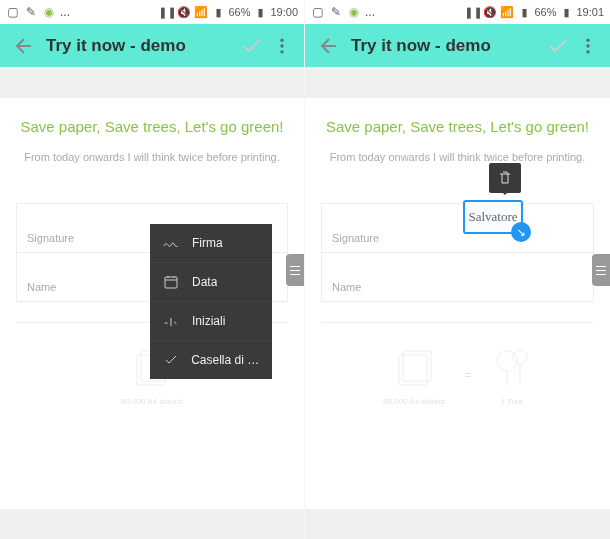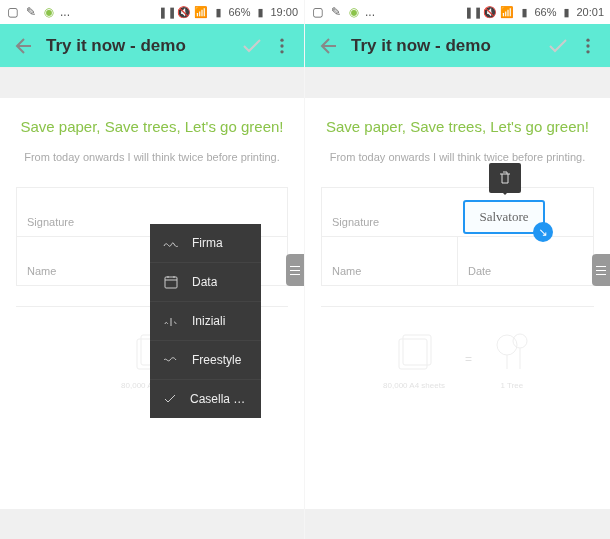--- a/index.html
+++ b/index.html
@@ -16,48 +16,48 @@
   .header { height: 44px; background: #5eead4; display: flex; align-items: center; padding: 0 12px; border-bottom: 1px solid #eee; }
   .header-back { width: 24px; height: 24px; color: #888; }
   .header-title { flex: 1; font-size: 17px; font-weight: 600; color: #333; margin-left: 10px; }
   .header-check { width: 24px; height: 24px; color: #ccc; margin-right: 8px; }
   .header-more { width: 20px; height: 20px; color: #666; }
   
   .gray-strip { height: 30px; background: #f0f0f0; }
   
   .content { flex: 1; padding: 20px 16px 8px; position: relative; }
   .tagline { color: #8BC34A; font-size: 15px; text-align: center; margin-bottom: 16px; font-weight: 400; }
-  .subtitle { color: #aaa; font-size: 11px; text-align: center; margin-bottom: 24px; }
+  .subtitle { color: #aaa; font-size: 11px; text-align: center; margin-bottom: 40px; }
   
   .form-box { border: 1px solid #eee; background: #fff; position: relative; margin-top: 12px; }
   .form-row { display: flex; }
   .form-cell { flex: 1; padding: 28px 10px 8px; border-bottom: 1px solid #eee; position: relative; }
   .form-cell + .form-cell { border-left: 1px solid #eee; }
   .form-label { font-size: 11px; color: #aaa; }
   .form-row:last-child .form-cell { border-bottom: none; }
   
   .side-tab { position: absolute; right: 0; top: 254px; width: 18px; height: 32px; background: #999; border-radius: 4px 0 0 4px; display: flex; flex-direction: column; justify-content: center; align-items: center; gap: 3px; }
   .side-tab span { width: 10px; height: 1px; background: #fff; }
   
   .divider { height: 1px; background: #eee; margin: 20px 0; }
   
   .eco-row { display: flex; align-items: center; justify-content: center; gap: 20px; opacity: 0.25; }
   .eco-item { text-align: center; }
   .eco-caption { font-size: 8px; color: #888; margin-top: 4px; }
   .eco-eq { font-size: 12px; color: #888; }
   
   .footer-strip { height: 30px; background: #f0f0f0; }
   
-  .popup-menu { position: absolute; left: 150px; top: 224px; width: 111px; background: #3a3a3a; color: #fff; z-index: 10; }
+  .popup-menu { position: absolute; left: 150px; top: 224px; width: 122px; background: #3a3a3a; color: #fff; z-index: 10; }
   .popup-item { display: flex; align-items: center; padding: 10px 12px; gap: 12px; font-size: 12px; border-bottom: 1px solid #444; }
   .popup-item:last-child { border-bottom: none; }
   .popup-icon { width: 18px; height: 18px; display: flex; align-items: center; justify-content: center; color: #ccc; }
   .popup-label { color: #eee; white-space: nowrap; overflow: hidden; text-overflow: ellipsis; }
   
-  .signature-bubble { position: absolute; left: 158px; top: 200px; width: 82px; height: 34px; border: 2px solid #2196F3; border-radius: 3px; background: #f9fdff; display: flex; align-items: center; justify-content: center; }
+  .signature-bubble { position: absolute; left: 158px; top: 200px; width: 60px; height: 34px; border: 2px solid #2196F3; border-radius: 3px; background: #f9fdff; display: flex; align-items: center; justify-content: center; }
   .signature-text { font-family: cursive; color: #666; font-size: 13px; }
   .sig-handle { position: absolute; right: -10px; bottom: -10px; width: 20px; height: 20px; background: #2196F3; border-radius: 50%; display: flex; align-items: center; justify-content: center; color: #fff; font-size: 11px; }
   
   .trash-popup { position: absolute; left: 184px; top: 163px; width: 32px; height: 30px; background: #3a3a3a; display: flex; align-items: center; justify-content: center; border-radius: 2px; }
   .trash-popup::after { content: ''; position: absolute; bottom: -6px; left: 12px; border: 4px solid transparent; border-top-color: #3a3a3a; }
   .trash-popup svg { color: #ddd; }
 </style>
 </head>
 <body>
 
@@ -158,28 +158,20 @@
       <div class="popup-item">
         <span class="popup-icon">
             <svg width="18" height="18" viewBox="0 0 18 18" fill="none" stroke="currentColor">
               <path d="M3 12c1-3 2-1 3 0m3-6v8m3-4c1 0 2 1 2 2"></path>
             </svg>
           </span>
         <span class="popup-label">Iniziali</span>
       </div>
       <div class="popup-item">
         <span class="popup-icon">
-            <svg width="18" height="10" viewBox="0 0 18 10" fill="none" stroke="currentColor">
-              <path d="M2 5c2-3 4 3 6 0s4-3 6 0"></path>
-            </svg>
-          </span>
-        <span class="popup-label">Freestyle</span>
-      </div>
-      <div class="popup-item">
-        <span class="popup-icon">
             <svg width="16" height="16" viewBox="0 0 16 16" fill="none" stroke="currentColor">
               <path d="M3 8l3 3 7-7"></path>
             </svg>
           </span>
         <span class="popup-label">Casella di s...</span>
       </div>
     </div>
   </div>
 
   <div class="screen">
@@ -190,21 +182,21 @@
         <span class="status-icon" style="color:#8BC34A">◉</span>
         <span>...</span>
       </div>
       <div class="status-right">
         <span class="status-icon">❚❚</span>
         <span class="status-icon">🔇</span>
         <span class="status-icon">📶</span>
         <span class="status-icon">▮</span>
         <span>66%</span>
         <span class="status-icon">▮</span>
-        <span>20:01</span>
+        <span>19:01</span>
       </div>
     </div>
 
     <div class="header">
       <svg class="header-back" viewBox="0 0 24 24" fill="none" stroke="currentColor" stroke-width="2">
           <path d="M19 12H5M12 19l-7-7 7-7"></path>
         </svg>
       <div class="header-title">Try it now - demo</div>
       <svg class="header-check" viewBox="0 0 24 24" fill="none" stroke="currentColor" stroke-width="2">
           <path d="M20 6L9 17l-5-5"></path>
@@ -224,23 +216,20 @@
 
       <div class="form-box">
         <div class="form-row">
           <div class="form-cell">
             <div class="form-label">Signature</div>
           </div>
         </div>
         <div class="form-row">
           <div class="form-cell">
             <div class="form-label">Name</div>
-          </div>
-          <div class="form-cell">
-            <div class="form-label">Date</div>
           </div>
         </div>
       </div>
 
       <div class="divider"></div>
 
       <div class="eco-row">
         <div class="eco-item">
           <svg width="50" height="46" viewBox="0 0 50 46" fill="none" stroke="#bbb" stroke-width="1">
               <rect x="10" y="12" width="28" height="30" rx="2"></rect>

